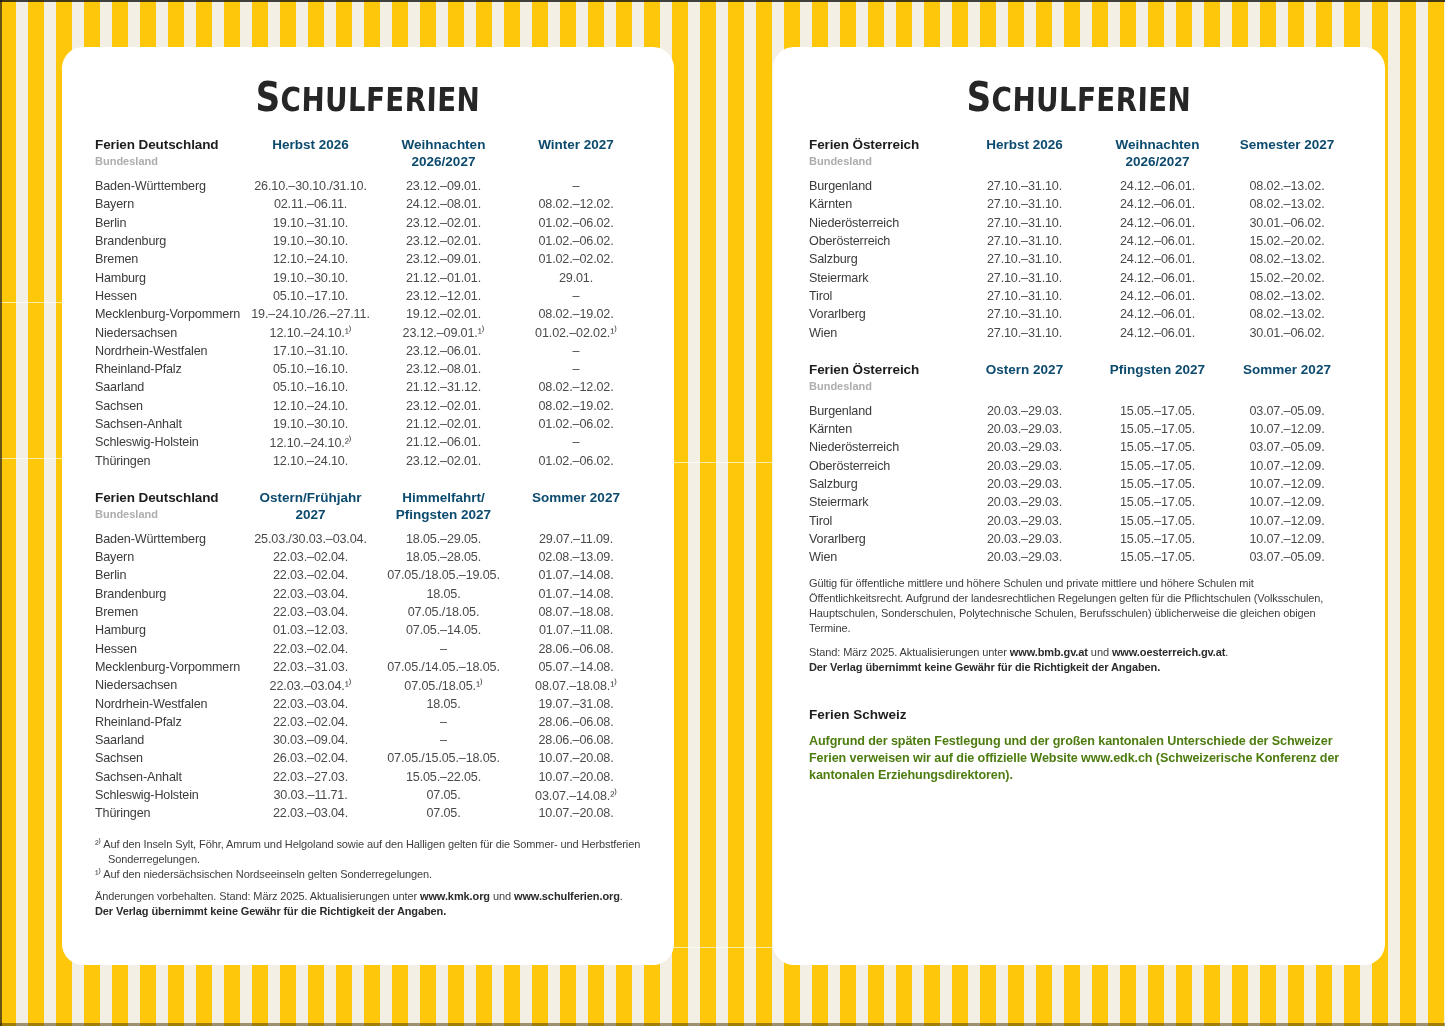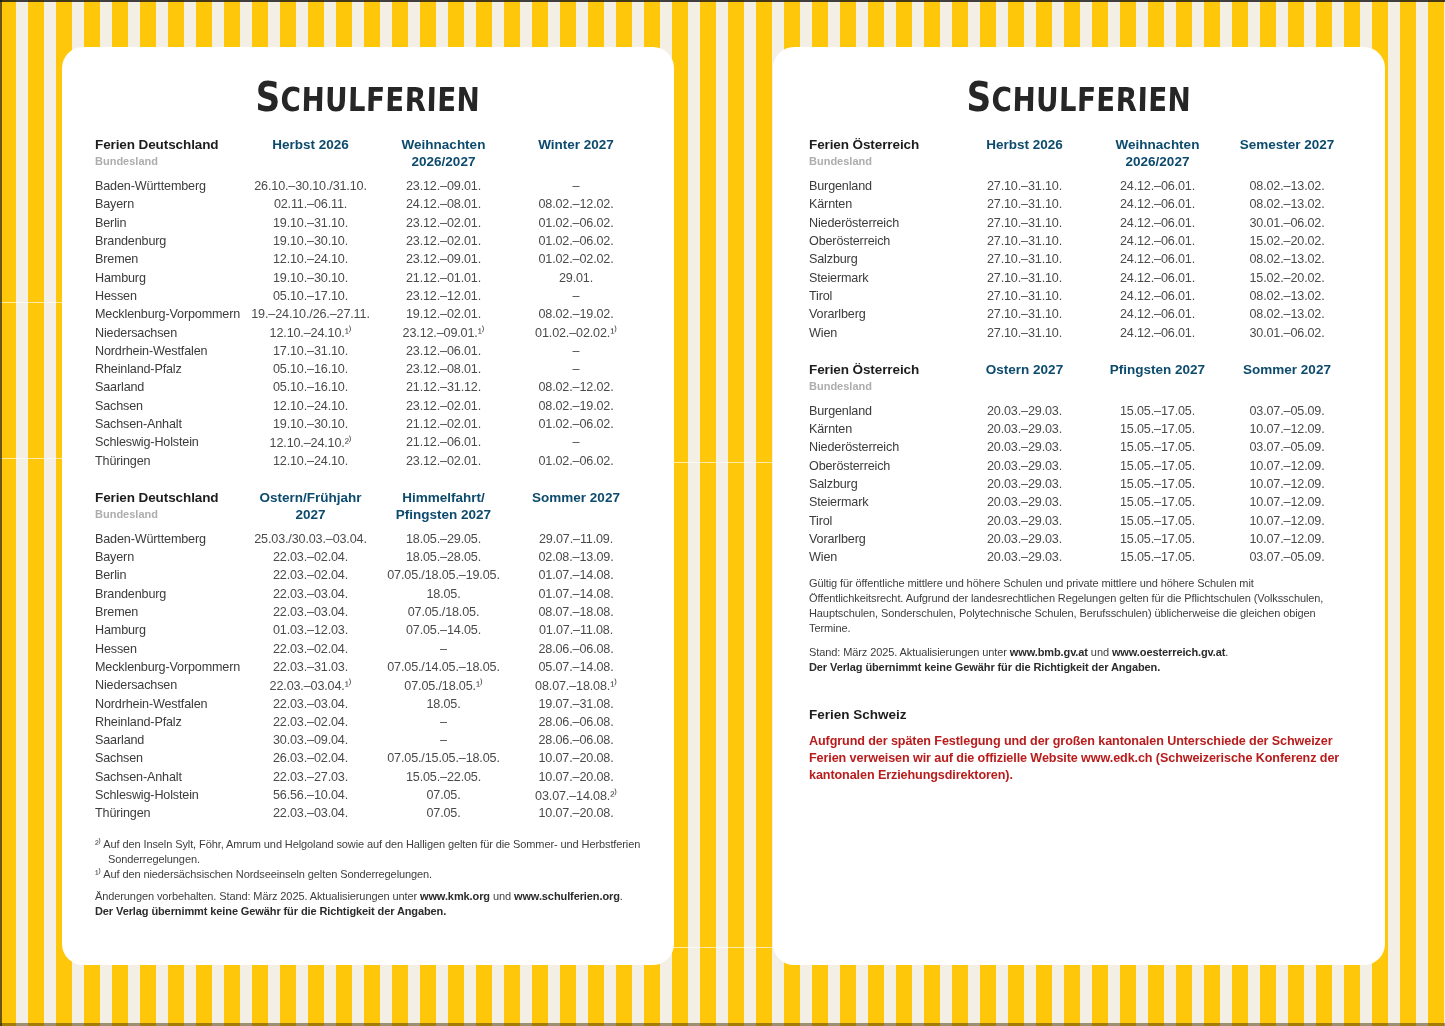--- a/index.html
+++ b/index.html
@@ -57,21 +57,21 @@
 
   .notes{margin-top:14px;}
   .note{font-size:11px;line-height:15px;color:#3e3e3e;letter-spacing:-.1px;}
   .note .b{font-weight:700;color:#2b2b2b;}
   .fnblock{margin-top:6px;}
   .fn{padding-left:13px;text-indent:-13px;}
   .final-note{margin-top:7px;}
   .rnotes{margin-top:10px;}
   .p2{margin-top:9px;}
   .schweiz-heading{margin-top:31px;font-size:13.5px;line-height:17px;font-weight:700;color:#1d1d1d;}
-  .schweiz-text{margin-top:10px;font-size:12.6px;line-height:17px;font-weight:700;color:#b91c1c;letter-spacing:-.1px;}
+  .schweiz-text{margin-top:10px;font-size:12.6px;line-height:17px;font-weight:700;color:#4d7c0f;letter-spacing:-.1px;}
 </style>
 </head>
 <body>
 
 <div class="canvas">
 
   <div class="seam s1"></div>
   <div class="seam s2"></div>
   <div class="seam s3"></div>
   <div class="seam s4"></div>
@@ -330,21 +330,21 @@
 
           <div class="trow tgrid">
             <div class="td-land">Sachsen-Anhalt</div>
             <div class="td-date">22.03.–27.03.</div>
             <div class="td-date">15.05.–22.05.</div>
             <div class="td-date">10.07.–20.08.</div>
           </div>
 
           <div class="trow tgrid">
             <div class="td-land">Schleswig-Holstein</div>
-            <div class="td-date">56.56.–10.04.</div>
+            <div class="td-date">30.03.–11.71.</div>
             <div class="td-date">07.05.</div>
             <div class="td-date">03.07.–14.08.²⁾</div>
           </div>
 
           <div class="trow tgrid">
             <div class="td-land">Thüringen</div>
             <div class="td-date">22.03.–03.04.</div>
             <div class="td-date">07.05.</div>
             <div class="td-date">10.07.–20.08.</div>
           </div>

